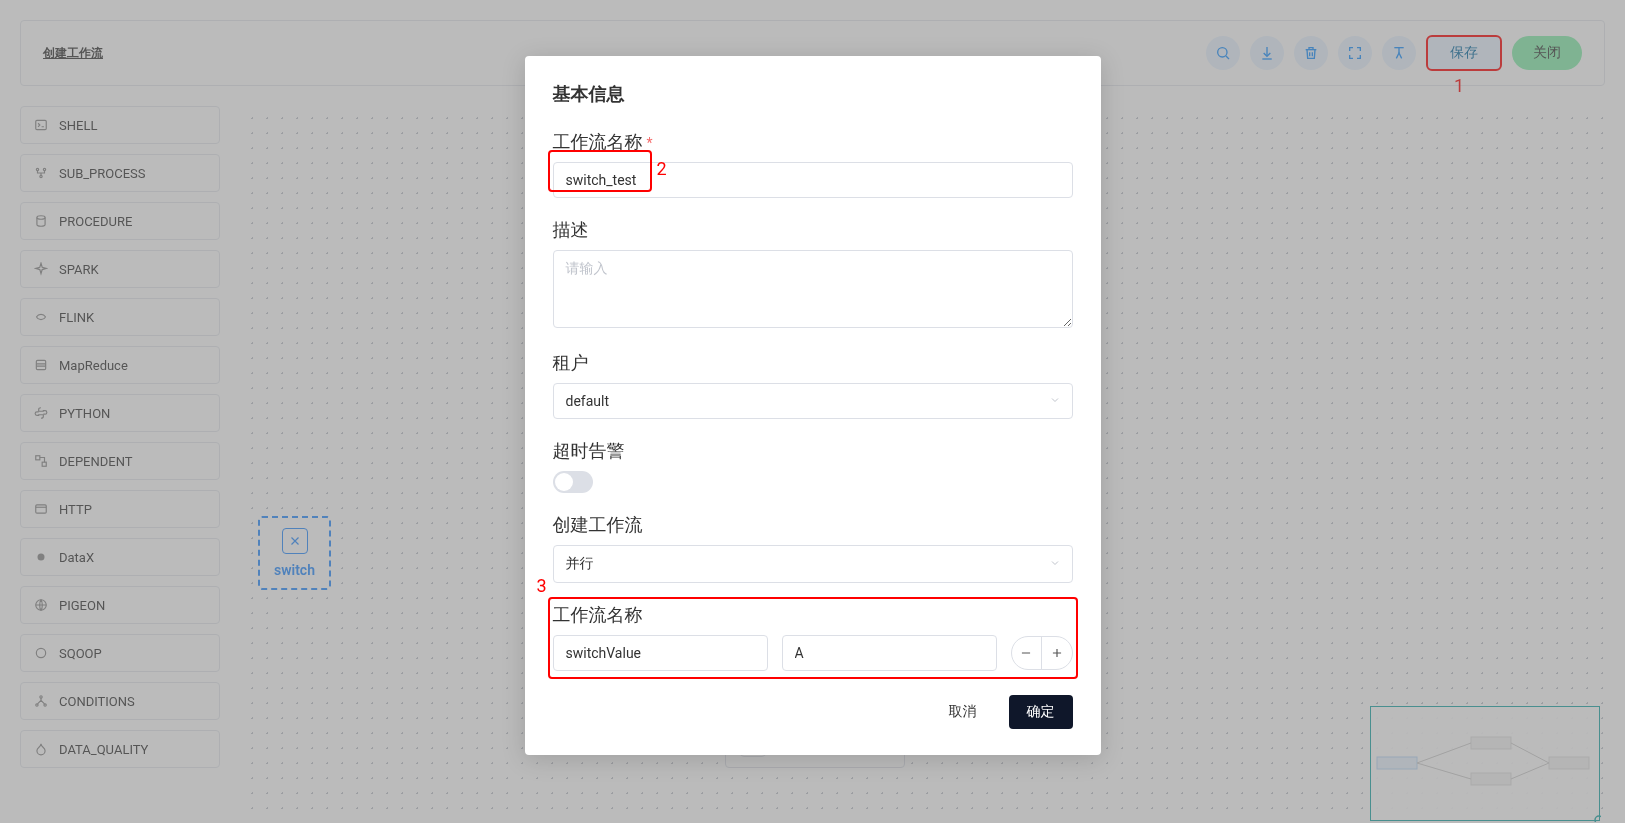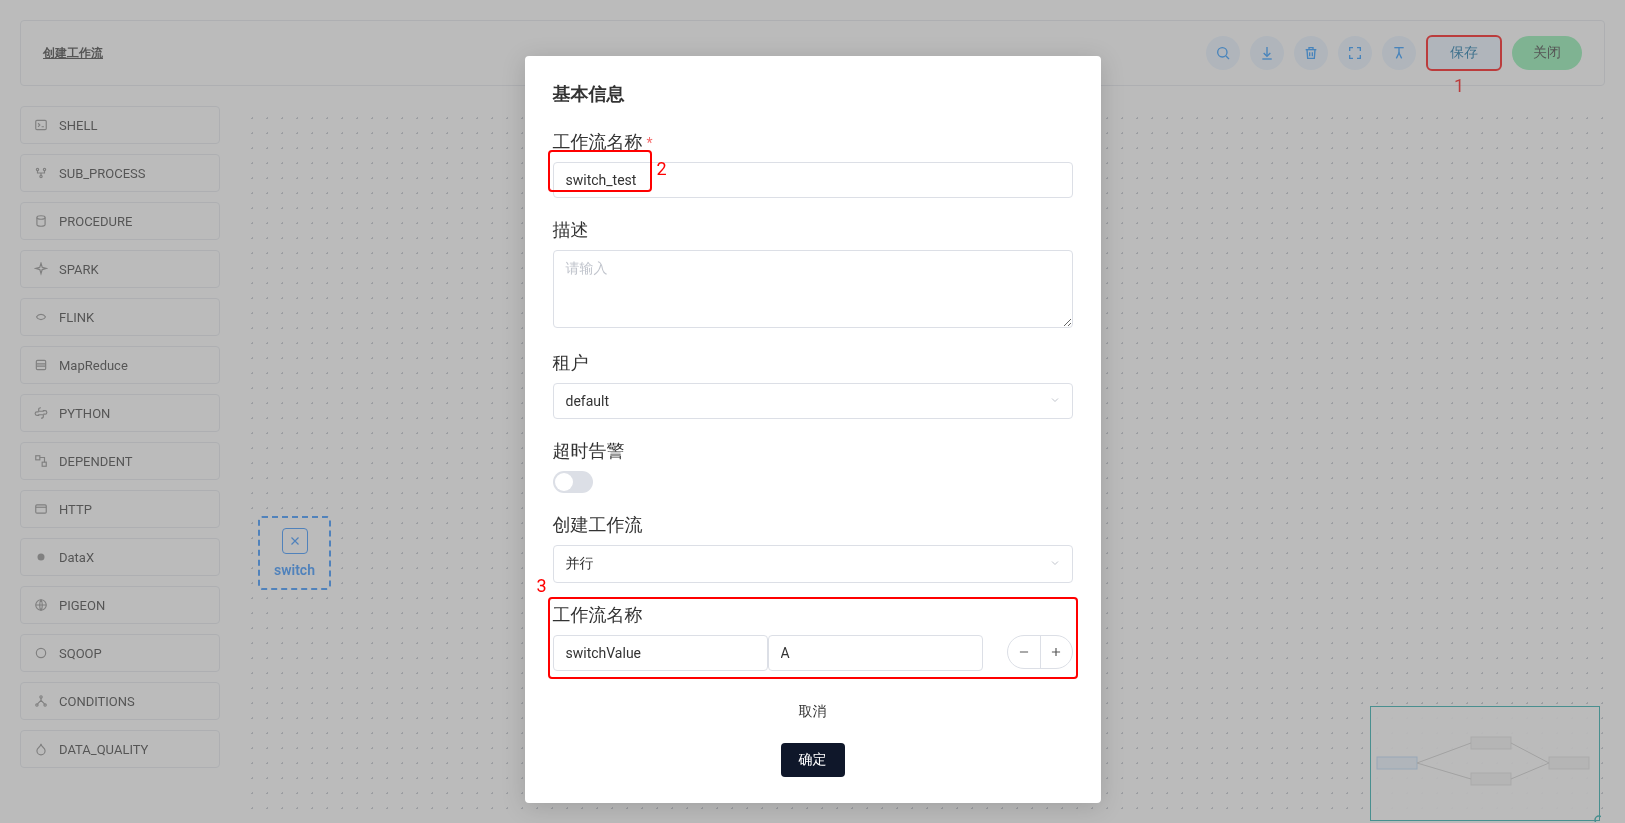--- a/index.html
+++ b/index.html
@@ -46,27 +46,27 @@
     .form-label { font-size: 18px; color: #333; display: inline-block; margin-bottom: 8px; }
     .req { color: #f56c6c; margin-left: 4px; }
     .form-input, .form-textarea, .form-select { width: 100%; border: 1px solid #dcdfe6; border-radius: 4px; padding: 9px 12px; font-size: 14px; color: #333; background: #fff; font-family: inherit; }
     .form-input::placeholder, .form-textarea::placeholder { color: #c0c4cc; }
     .form-textarea { height: 78px; resize: both; }
     .form-select-wrap { position: relative; }
     .form-select-wrap .chev { position: absolute; right: 12px; top: 50%; transform: translateY(-50%); color: #c0c4cc; pointer-events: none; }
     .toggle { width: 40px; height: 22px; border-radius: 11px; background: #dcdfe6; position: relative; cursor: pointer; }
     .toggle .knob { position: absolute; width: 18px; height: 18px; border-radius: 9px; background: #fff; top: 2px; left: 2px; }
 
-    .globals-row { display: flex; align-items: flex-start; }
+    .globals-row { display: flex; gap: 14px; align-items: center; }
     .globals-row .form-input { flex: 0 0 215px; }
     .pm-group { display: flex; border: 1px solid #dcdfe6; border-radius: 18px; overflow: hidden; margin-left: auto; }
     .pm-btn { width: 32px; height: 32px; display: flex; align-items: center; justify-content: center; cursor: pointer; color: #555; }
     .pm-btn + .pm-btn { border-left: 1px solid #dcdfe6; }
 
-    .modal-footer { display: flex; justify-content: flex-end; gap: 14px; margin-top: 24px; align-items: center; flex-direction: column; }
+    .modal-footer { display: flex; justify-content: flex-end; gap: 14px; margin-top: 24px; align-items: center; }
     .btn { padding: 8px 18px; border-radius: 4px; cursor: pointer; font-size: 14px; display: inline-block; }
     .btn.cancel { background: transparent; color: #333; }
     .btn.confirm { background: #0f172a; color: #fff; }
 
     .highlight-red { border: 2px solid #ff0000; border-radius: 4px; position: absolute; pointer-events: none; }
   </style>
 </head>
 <body>
 
 <div class="page">

